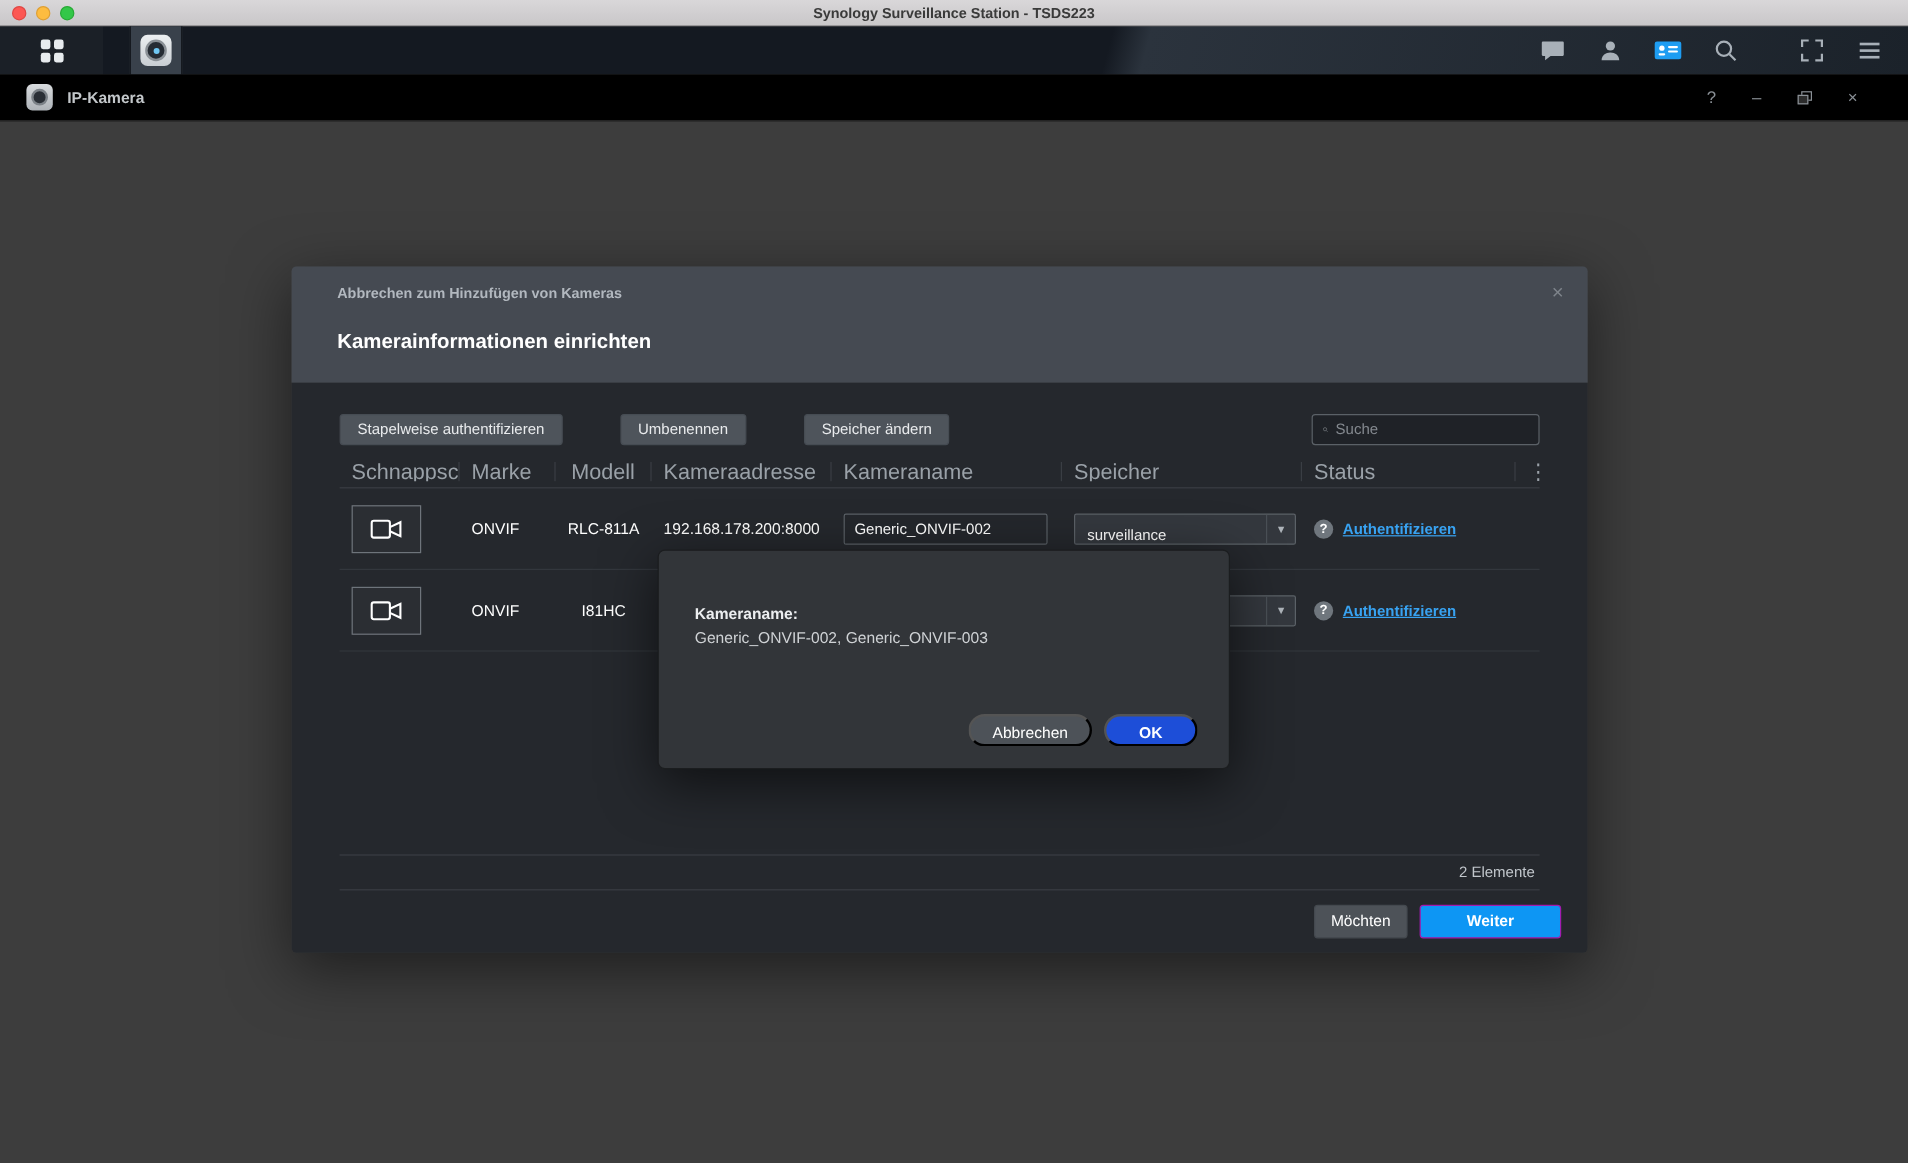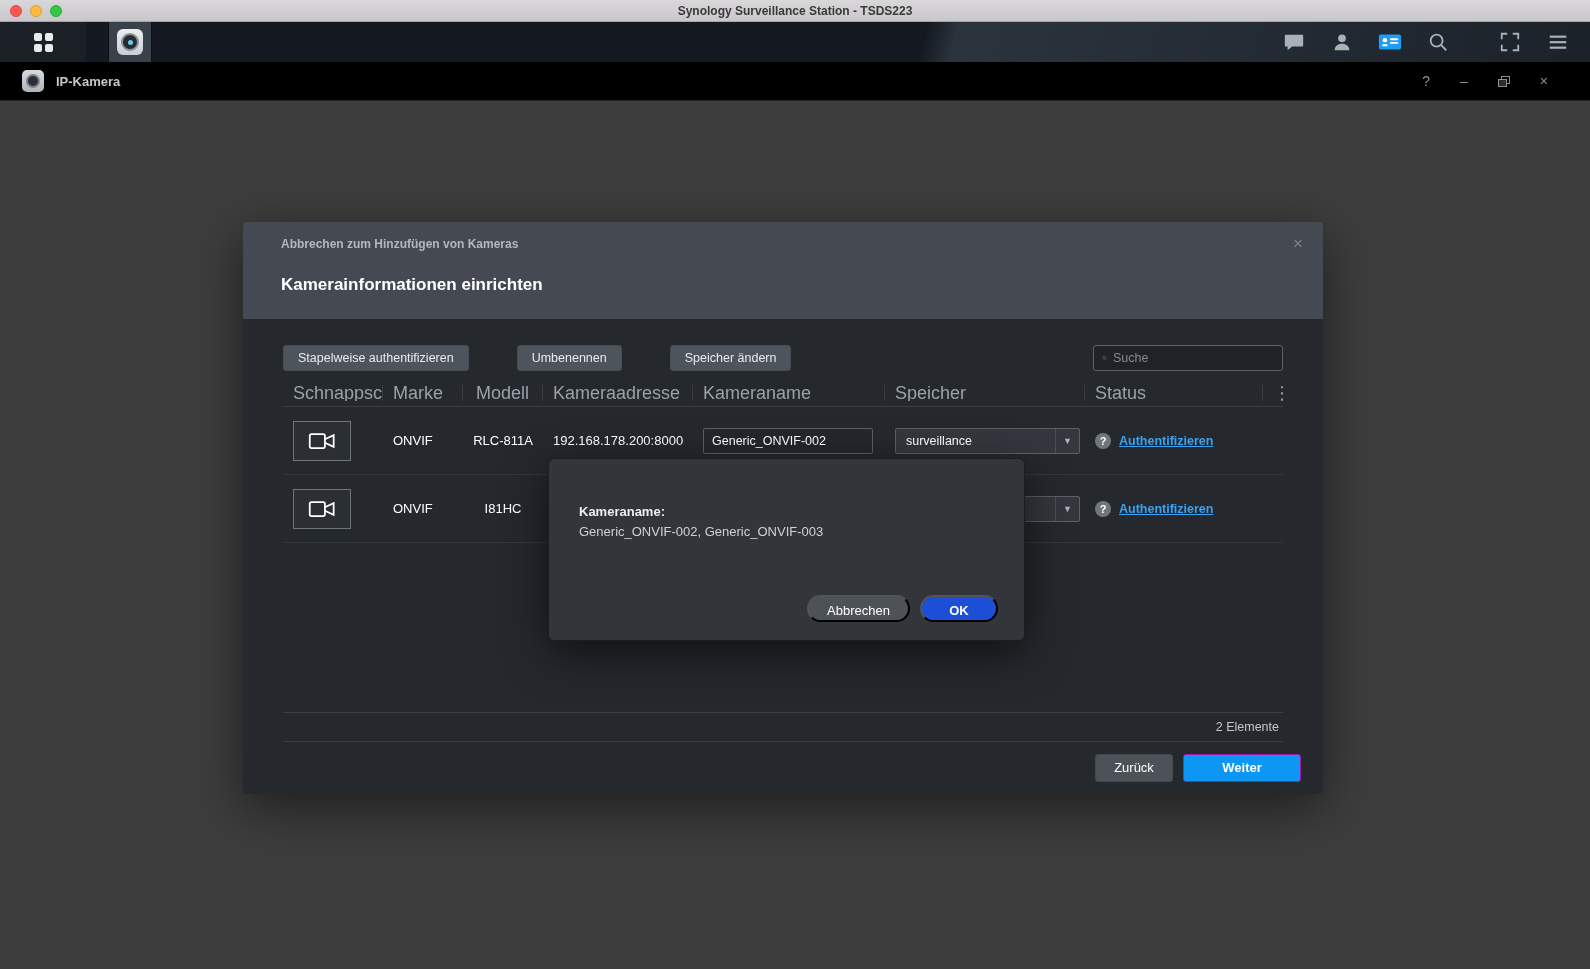--- a/index.html
+++ b/index.html
@@ -89,21 +89,21 @@
   .c-status { flex:1 1 auto; padding:0 10px; display:flex; align-items:center; }
   .c-menu { width:18px; text-align:center; color:#9aa1a8; font-size:13px; padding:0; }
   .t-row .cell { color:#ffffff; font-size:13px; }
 
   .snap-box { width:58px; height:40px; border:1px solid #6e747b; background:#2b2e33;
     display:flex; align-items:center; justify-content:center; }
   .name-input { width:170px; height:26px; background:#24272c; border:1px solid #5b6167;
     border-radius:2px; color:#ffffff; font-size:12.5px; padding:0 8px;
     font-family:"Liberation Sans",sans-serif; outline:none; }
   .select { width:185px; height:26px; background:#34383e; border:1px solid #5b6167;
-    border-radius:2px; display:flex; align-items:center; color:#ffffff; font-size:12.5px; }
+    border-radius:2px; display:flex; align-items:flex-end; color:#ffffff; font-size:12.5px; }
   .select .sel-val { flex:1; padding:0 10px; white-space:nowrap; overflow:hidden; }
   .select .sel-caret { width:24px; height:100%; display:flex; align-items:center;
     justify-content:center; border-left:1px solid #4a5056; color:#aeb4ba; font-size:9px; }
   .q-circle { width:16px; height:16px; border-radius:50%; background:#6f767d; color:#fff;
     font-size:11px; font-weight:bold; display:flex; align-items:center; justify-content:center;
     margin-right:8px; flex:0 0 auto; }
   .auth-link { color:#38a3f2; font-size:12.5px; font-weight:bold; text-decoration:underline;
     white-space:nowrap; }
 
   .count-row { position:absolute; left:40px; right:40px; bottom:52px; height:30px;
@@ -309,21 +309,21 @@
         </div>
         <div class="cell c-menu"></div>
       </div>
     </div>
 
     <div class="count-row">
       <span class="count-text">2 Elemente</span>
     </div>
 
     <div class="wiz-footer">
-      <button class="btn-back">Zurück</button>
+      <button class="btn-back">Möchten</button>
       <button class="btn-next">Weiter</button>
     </div>
   </div>
 </div>
 
 <div class="modal">
   <div class="modal-label">Kameraname:</div>
   <div class="modal-names">Generic_ONVIF-002, Generic_ONVIF-003</div>
   <div class="modal-btns">
     <button class="pill cancel">Abbrechen</button>

